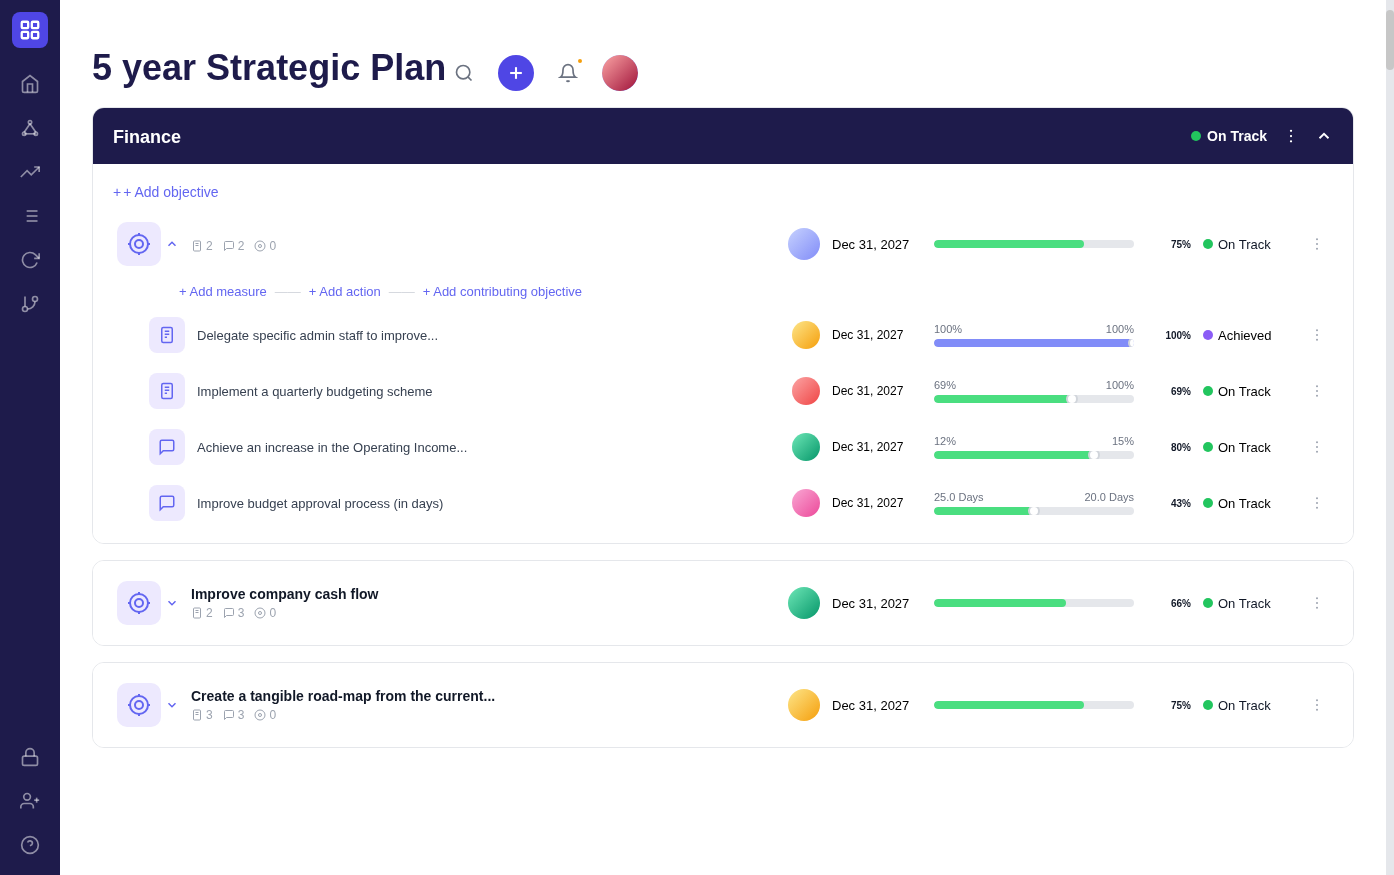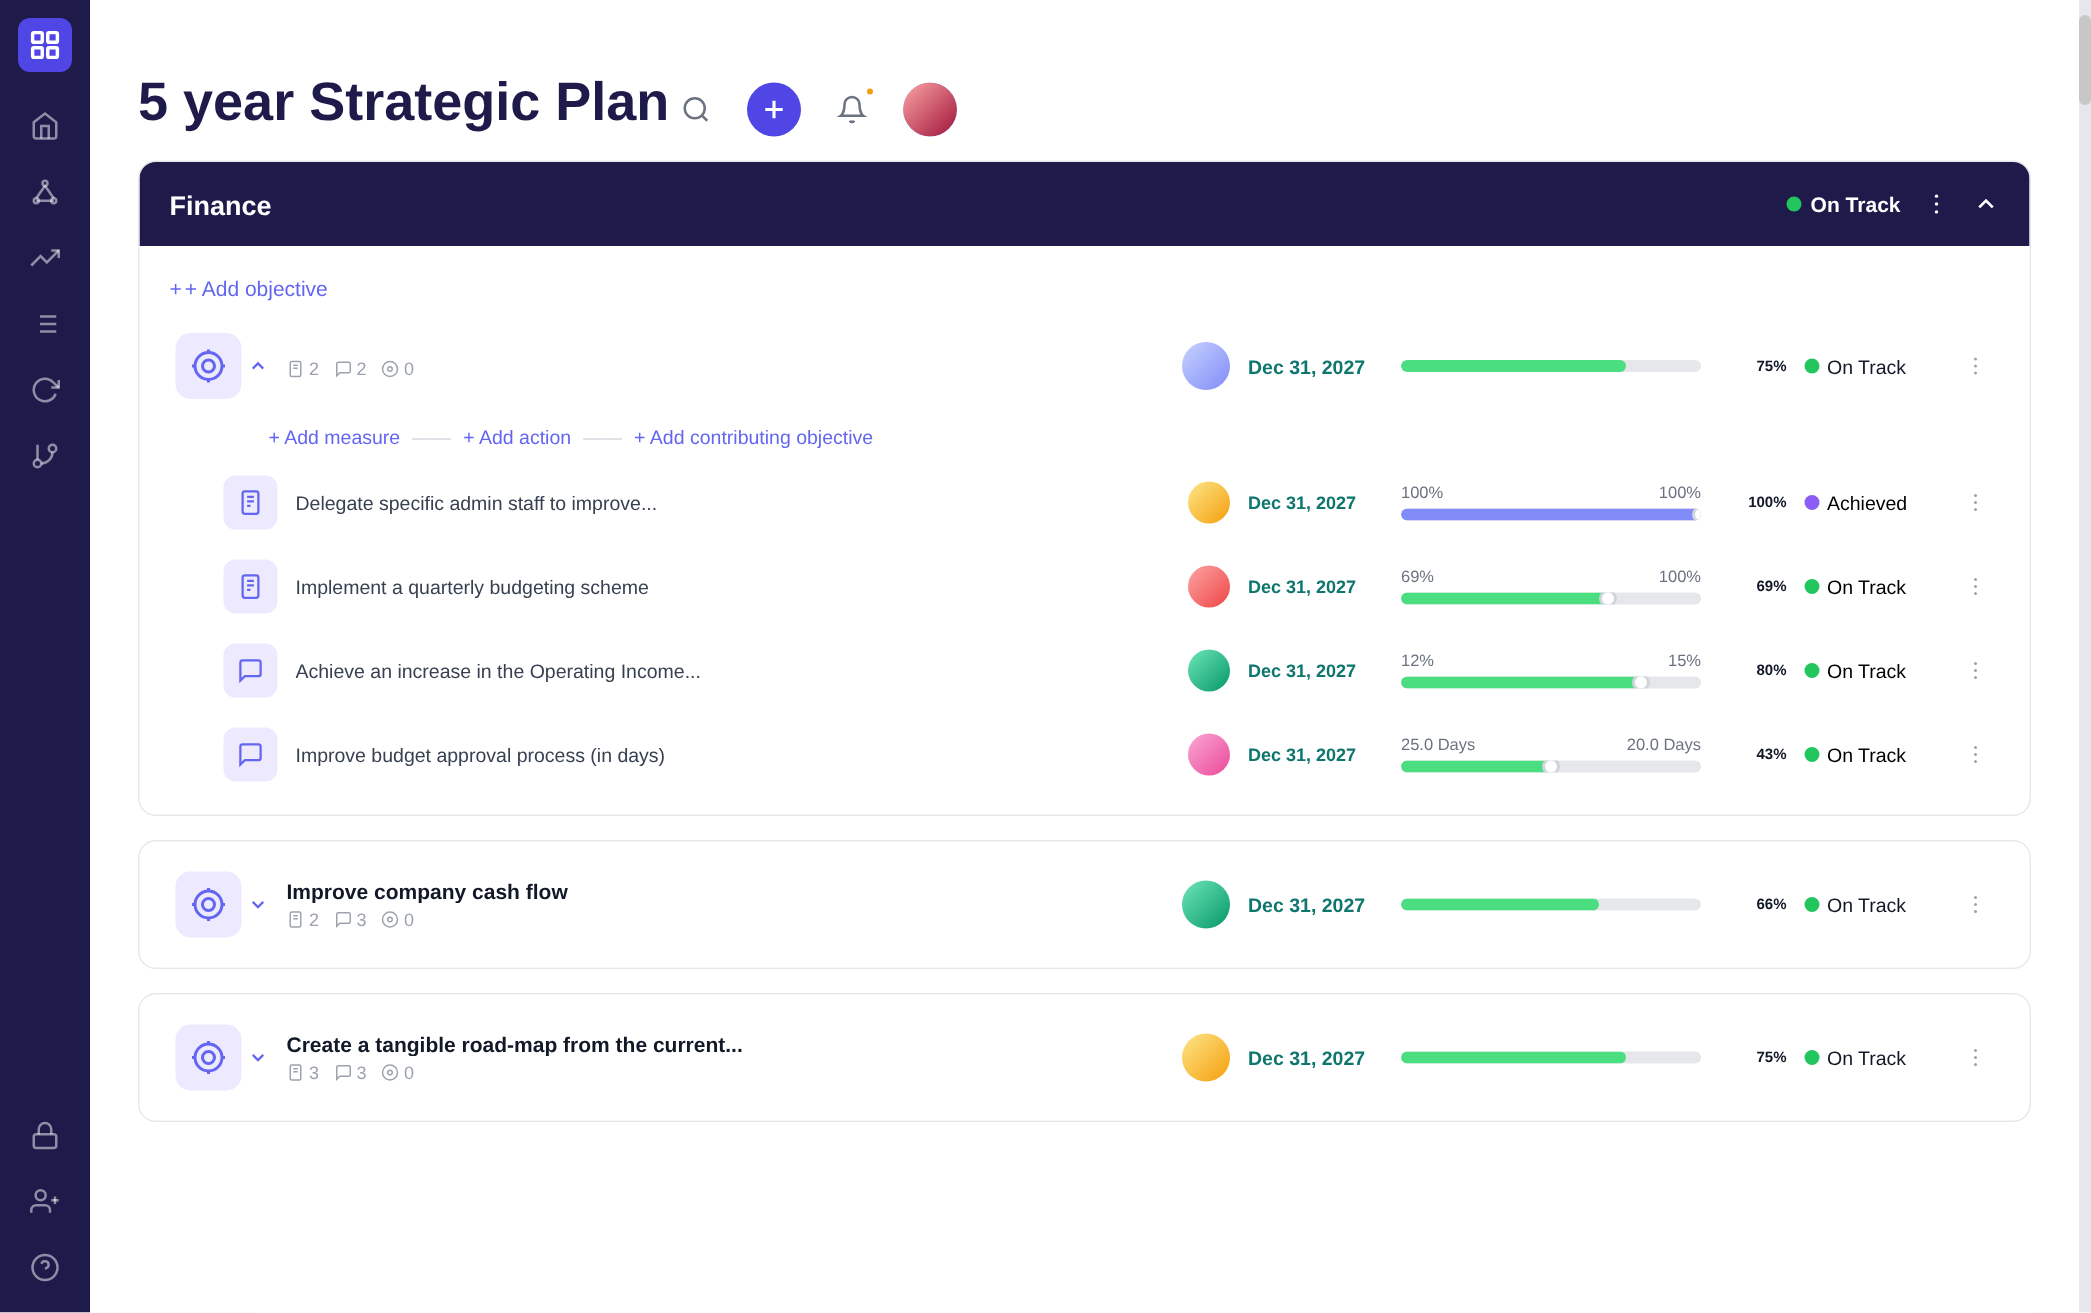--- a/index.html
+++ b/index.html
@@ -201,24 +201,23 @@
     .meta-item { display: flex; align-items: center; gap: 3px; }
 
     .obj-avatar {
       width: 32px; height: 32px;
       border-radius: 50%;
       flex-shrink: 0;
     }
 
     .obj-date {
       font-size: 13px;
-      color: #0f766e;
+      color: #000000;
       white-space: nowrap;
       min-width: 90px;
-      font-weight: bold;
     }
 
     .progress-container {
       width: 200px;
       flex-shrink: 0;
     }
     .progress-labels {
       display: flex;
       justify-content: space-between;
       font-size: 11px;

